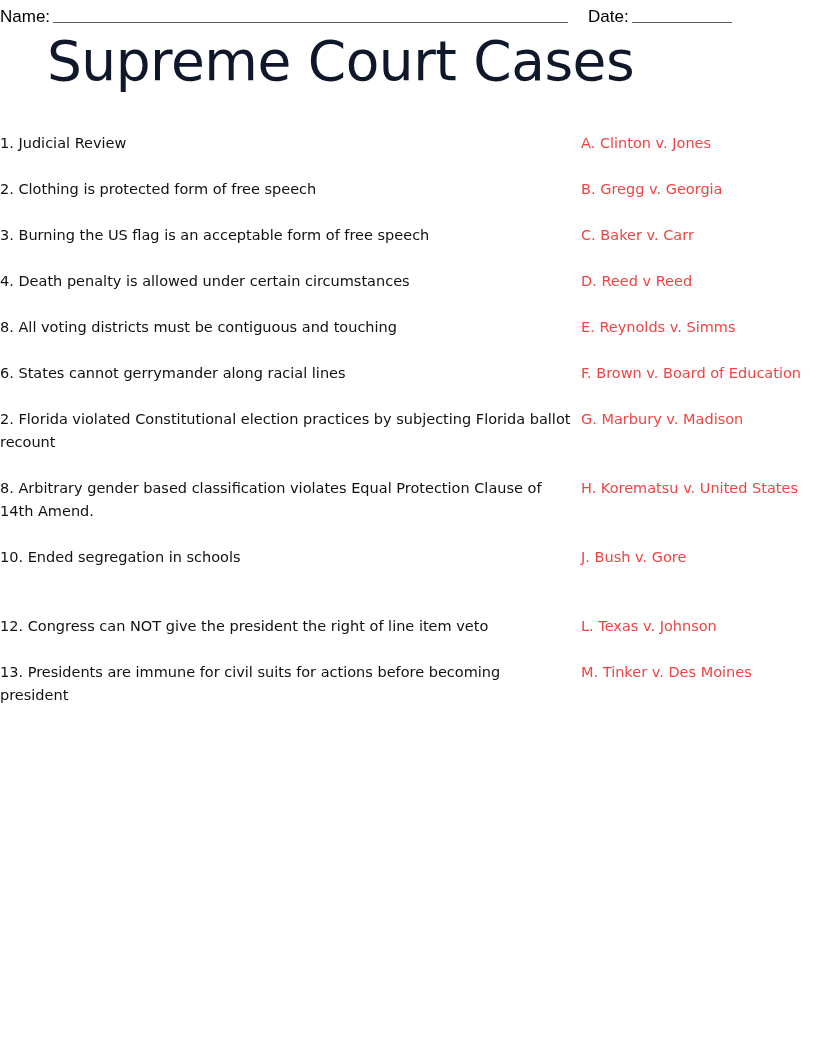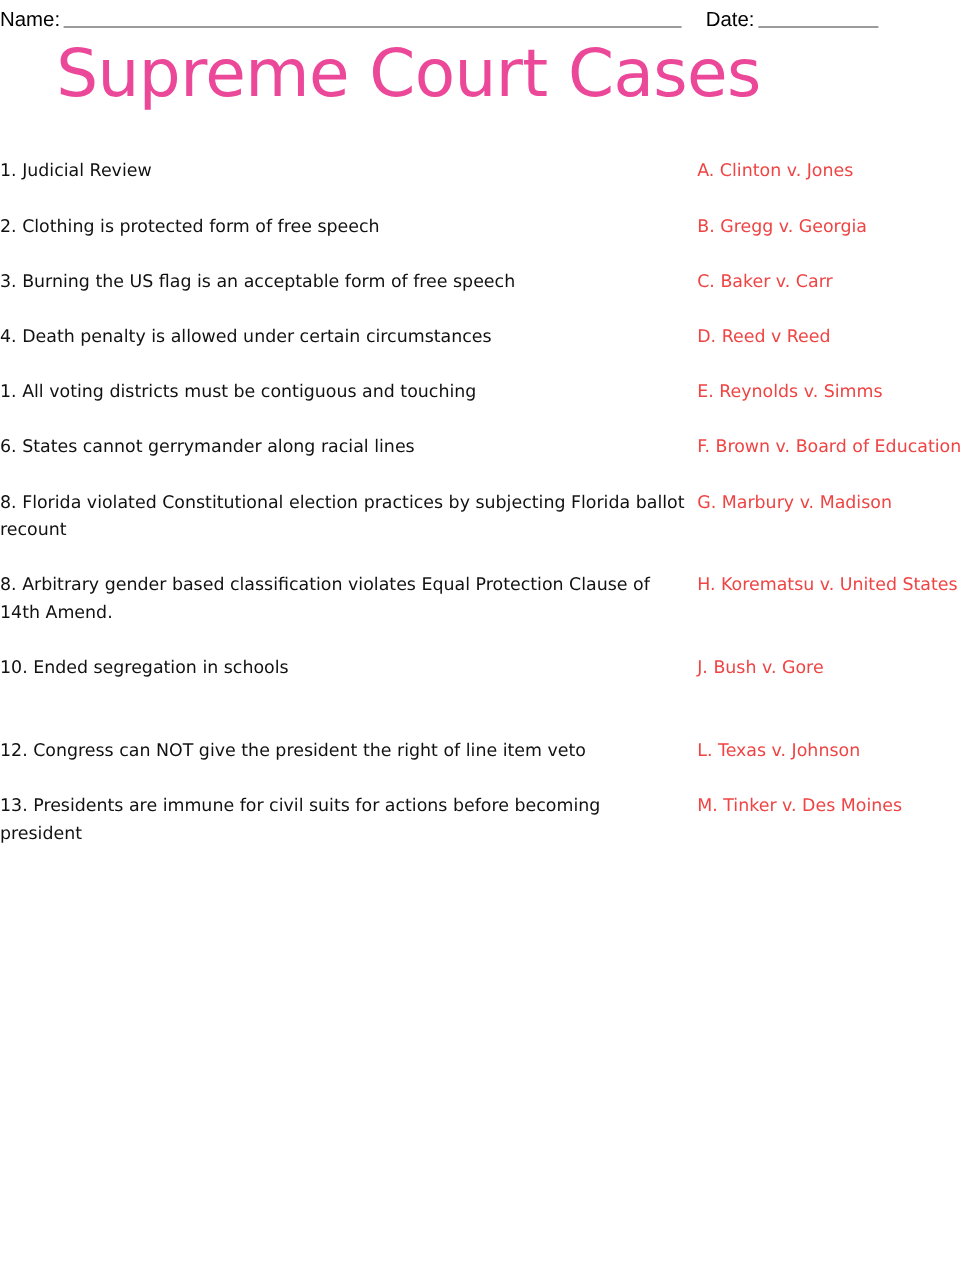--- a/index.html
+++ b/index.html
@@ -62,21 +62,21 @@
     position: absolute;
     left: 0;
     top: 28px;
     width: 681px;
     text-align: center;
     font-family: "DejaVu Sans", sans-serif;
     font-weight: 400;
     font-size: 55px;
     line-height: 66px;
     letter-spacing: -0.5px;
-    color: #ec4899;
+    color: #0f172a;
   }
 
   
   .matchlist {
     position: absolute;
     left: 0;
     top: 109px;
     width: 816px;
   }
   .row {
@@ -132,29 +132,29 @@
       </div>
       <div class="row">
         <div class="col-left">3. Burning the US flag is an acceptable form of free speech</div>
         <div class="col-right">C. Baker v. Carr</div>
       </div>
       <div class="row">
         <div class="col-left">4. Death penalty is allowed under certain circumstances</div>
         <div class="col-right">D. Reed v Reed</div>
       </div>
       <div class="row">
-        <div class="col-left">1. All voting districts must be contiguous and touching</div>
+        <div class="col-left">8. All voting districts must be contiguous and touching</div>
         <div class="col-right">E. Reynolds v. Simms</div>
       </div>
       <div class="row">
         <div class="col-left">6. States cannot gerrymander along racial lines</div>
         <div class="col-right">F. Brown v. Board of Education</div>
       </div>
       <div class="row">
-        <div class="col-left">8. Florida violated Constitutional election practices by subjecting Florida ballot recount</div>
+        <div class="col-left">2. Florida violated Constitutional election practices by subjecting Florida ballot recount</div>
         <div class="col-right">G. Marbury v. Madison</div>
       </div>
       <div class="row">
         <div class="col-left">8. Arbitrary gender based classification violates Equal Protection Clause of 14th Amend.</div>
         <div class="col-right">H. Korematsu v. United States</div>
       </div>
       <div class="row">
         <div class="col-left">10. Ended segregation in schools</div>
         <div class="col-right">J. Bush v. Gore</div>
       </div>

